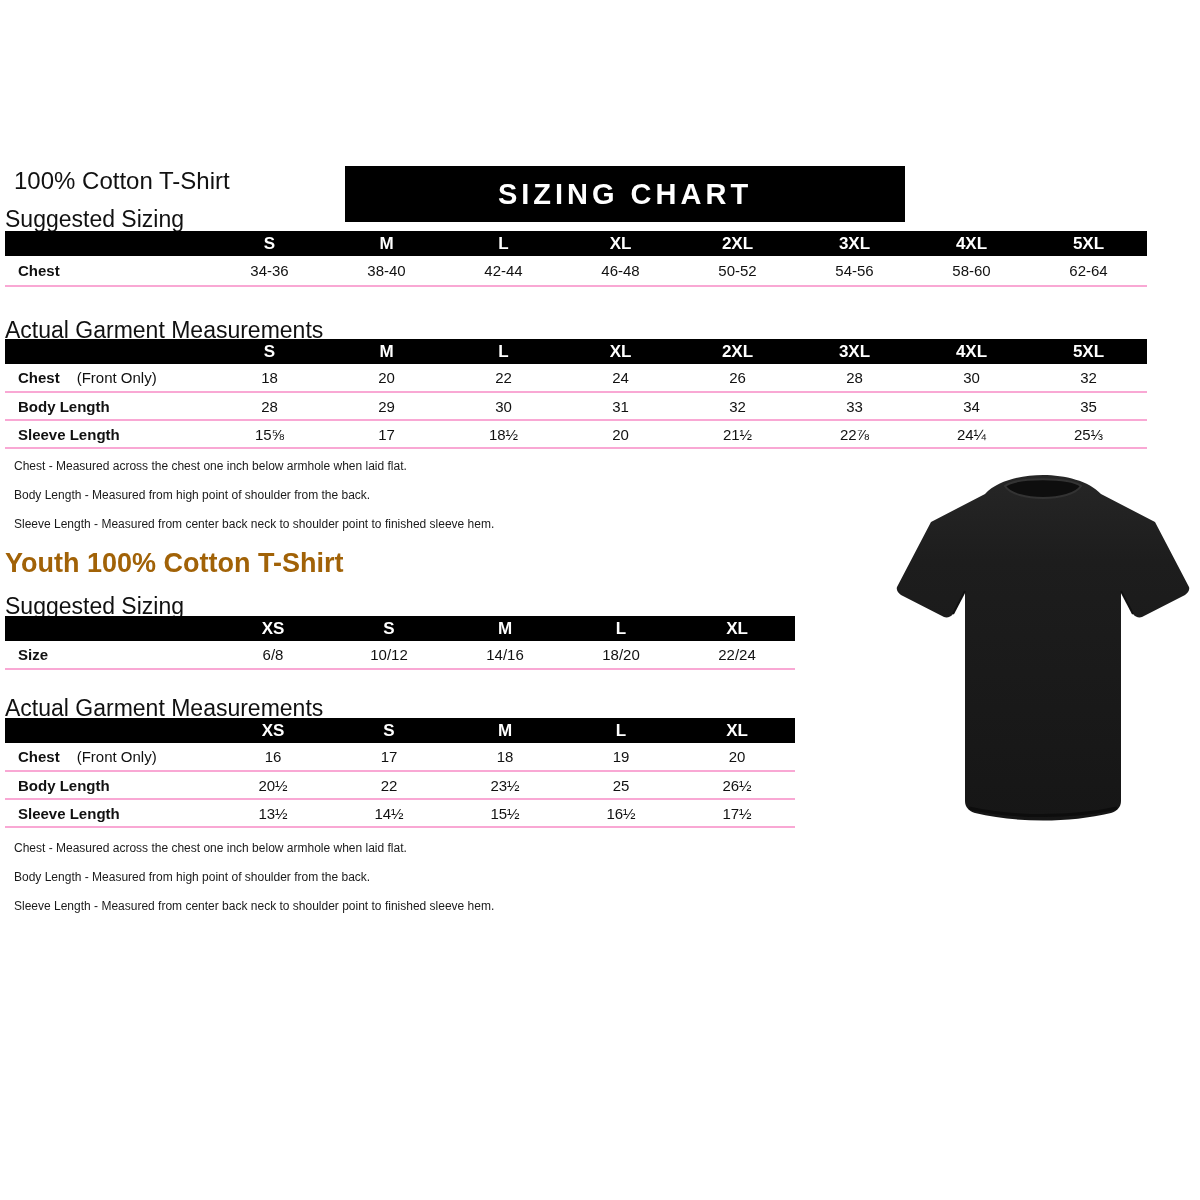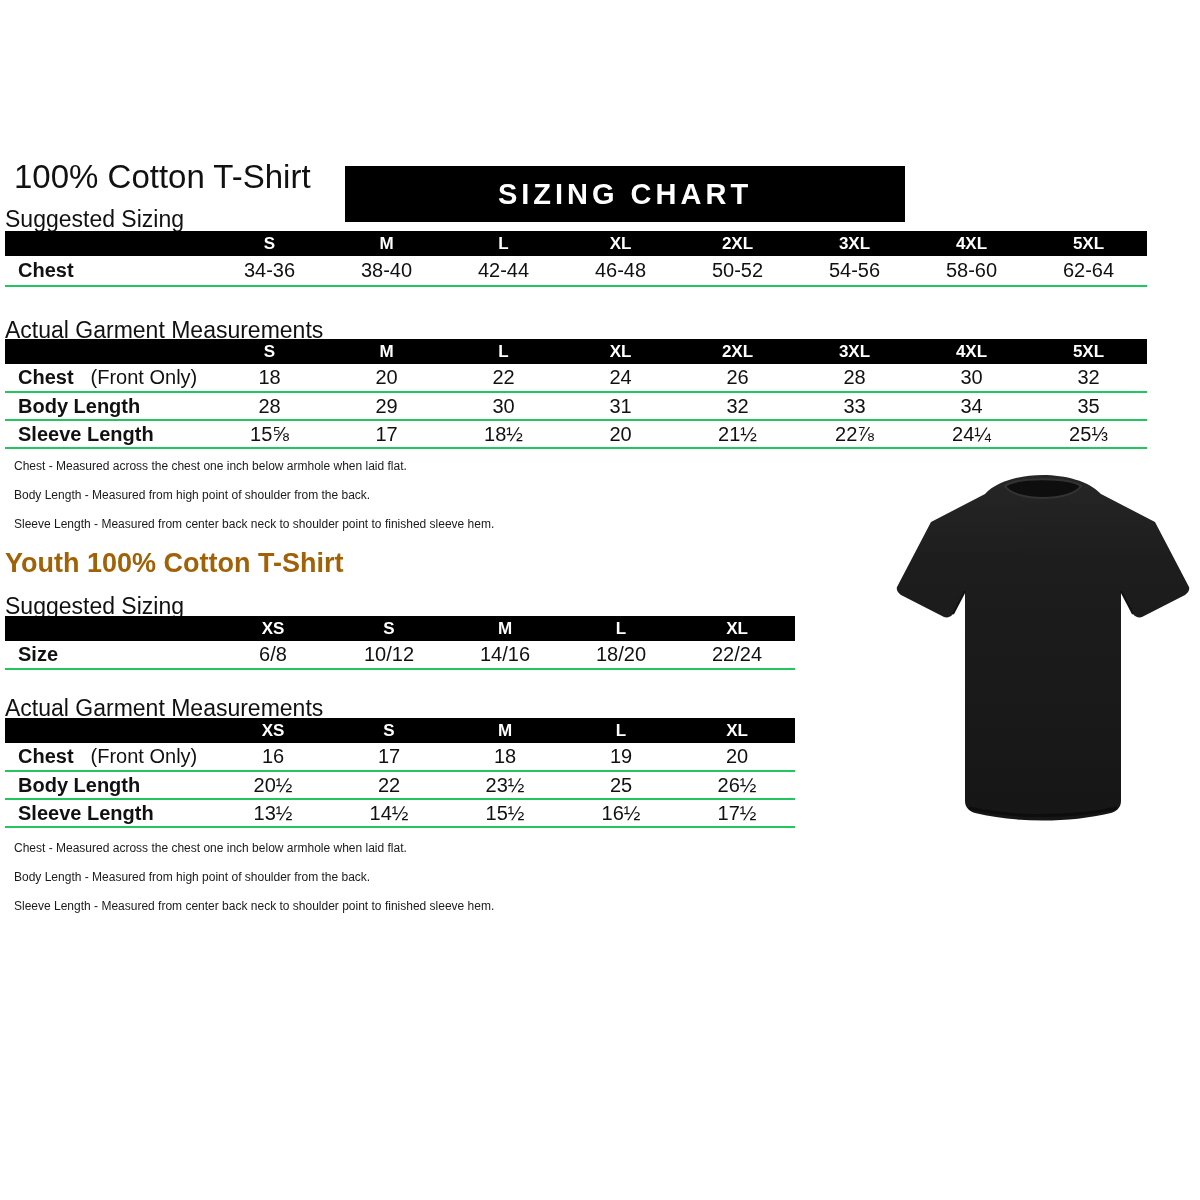--- a/index.html
+++ b/index.html
@@ -5,39 +5,39 @@
   * { margin:0; padding:0; box-sizing:border-box; }
   html,body { background:#ffffff; }
   body {
     width:1200px; height:1200px;
     font-family:"Liberation Sans","DejaVu Sans",sans-serif;
     color:#111;
   }
   .page { position:relative; width:1200px; height:1200px; background:#fff; overflow:hidden; }
 
   .adult-title {
-    position:absolute; left:14px; top:158px;
-    font-size:33px; font-weight:400; color:#111;
+    position:absolute; left:14px; top:167px;
+    font-size:24px; font-weight:400; color:#111;
   }
   .banner {
     position:absolute; left:345px; top:166px; width:560px; height:56px;
     background:#000; color:#fff;
     display:flex; align-items:center; justify-content:center;
     font-size:29px; font-weight:700; letter-spacing:4px;
   }
   .section-label { position:absolute; font-size:23px; color:#111; }
 
   table { border-collapse:collapse; table-layout:fixed; position:absolute; background:#fff; }
   th {
     background:#000; color:#fff; font-weight:700; font-size:17px;
     height:25px; text-align:center; padding:0;
   }
   td {
-    font-size:20px; text-align:center; height:28px;
-    border-bottom:2px solid #22c55e; color:#111; padding:0;
+    font-size:15px; text-align:center; height:28px;
+    border-bottom:2px solid #f9a8d4; color:#111; padding:0;
   }
   td.rowlabel { text-align:left; padding-left:13px; font-weight:700; white-space:nowrap; }
   .label-suffix { font-weight:400; margin-left:17px; }
 
   .notes { position:absolute; left:14px; font-size:12px; color:#1a1a1a; }
   .notes .note { margin-bottom:12px; line-height:17px; }
 
   .youth-title {
     position:absolute; left:5px; top:548px;
     font-size:27px; font-weight:700; color:#a16207;

